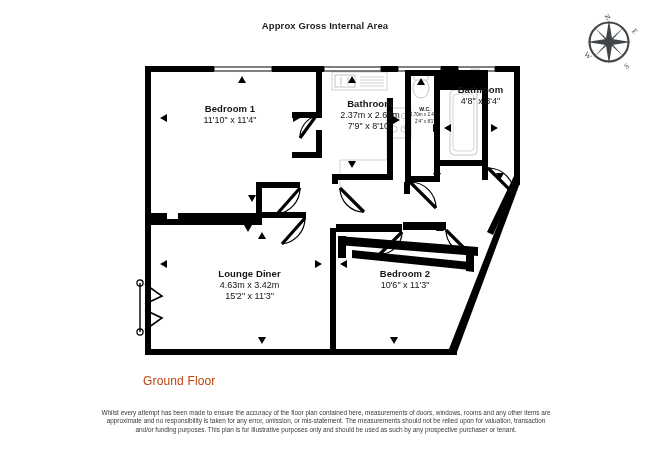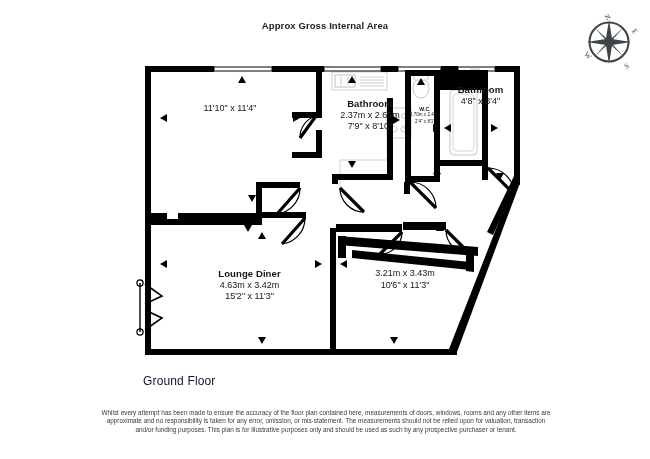--- a/index.html
+++ b/index.html
@@ -83,21 +83,21 @@
   #label-bathroom { left: 408px; top: 84px;  width: 145px; }
   #label-lounge   { left: 162px; top: 268px; width: 175px; }
   #label-bedroom2 { left: 320px; top: 268px; width: 170px; }
 
   
   .floor-caption {
     position: absolute;
     left: 143px;
     top: 374px;
     font-size: 12px;
-    color: #0f172a;
+    color: #c2410c;
     letter-spacing: 0.15px;
   }
 
   
   .disclaimer {
     position: absolute;
     left: 100px;
     top: 409px;
     width: 452px;
     text-align: center;
@@ -309,20 +309,21 @@
       <polygon points="322,264 315,260 315,268"></polygon>
       <polygon points="262,344 258,337 266,337"></polygon>
 
       <polygon points="340,264 347,260 347,268"></polygon>
       <polygon points="394,344 390,337 398,337"></polygon>
       <polygon points="440,224 436,231 444,231"></polygon>
     </g>
   </svg>
 
   <div class="roomlabel" id="label-bedroom1">
+    <span class="rname">Bedroom 1</span>
     <span class="rdim">11'10" x 11'4"</span>
   </div>
 
   <div class="roomlabel" id="label-kitchen">
     <span class="rname">Bathroom</span>
     <span class="rdim">2.37m x 2.68m</span>
     <span class="rdim">7'9" x 8'10"</span>
   </div>
 
   <div class="roomlabel tiny" id="label-wc">
@@ -336,21 +337,21 @@
     <span class="rdim">4'8" x 8'4"</span>
   </div>
 
   <div class="roomlabel" id="label-lounge">
     <span class="rname">Lounge Diner</span>
     <span class="rdim">4.63m x 3.42m</span>
     <span class="rdim">15'2" x 11'3"</span>
   </div>
 
   <div class="roomlabel" id="label-bedroom2">
-    <span class="rdim">3.21m x 3.43m</span>
+    <span class="rname">Bedroom 2</span>
     <span class="rdim">10'6" x 11'3"</span>
   </div>
 
   <div class="floor-caption">Ground Floor</div>
 
   <div class="disclaimer">Whilst every attempt has been made to ensure the accuracy of the floor plan contained here, measurements of doors, windows, rooms and any other items are approximate and no responsibility is taken for any error, omission, or mis-statement. The measurements should not be relied upon for valuation, transaction and/or funding purposes. This plan is for illustrative purposes only and should be used as such by any prospective purchaser or tenant.</div>
 
 </div>
 
 </body></html>

